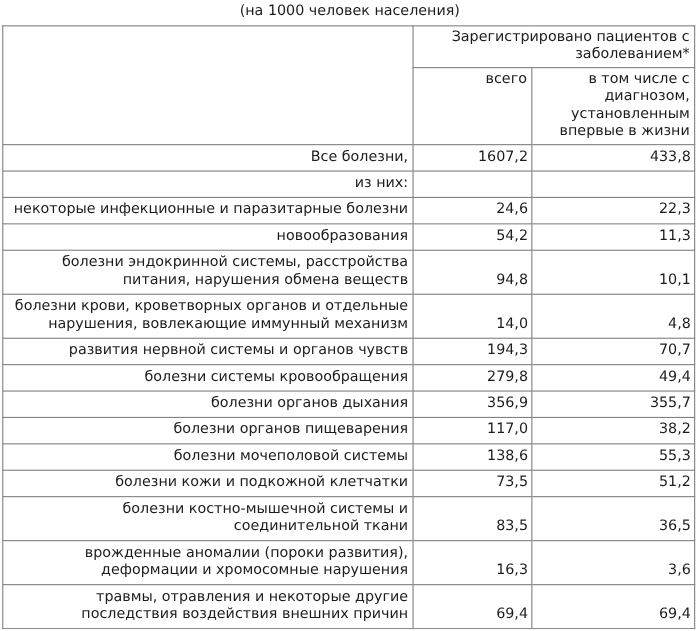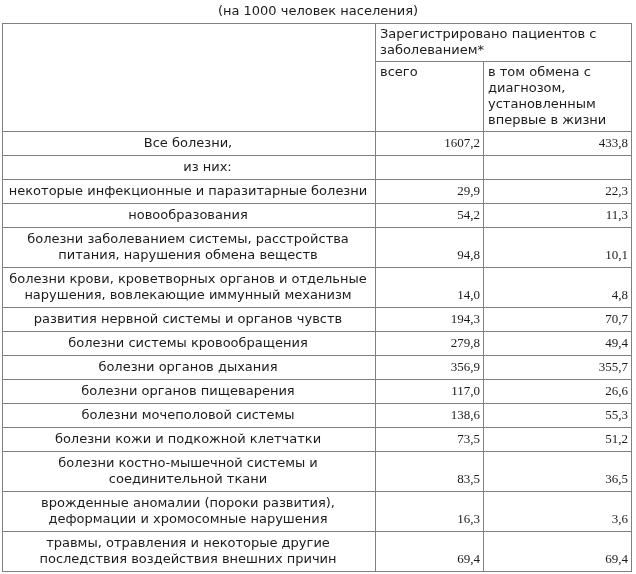--- a/index.html
+++ b/index.html
@@ -24,39 +24,38 @@
     width: 629px;
     margin-left: 2px;
   }
   table.stat td {
     border: 1px solid #808080;
     line-height: 16px;
     overflow: hidden;
   }
   
   td.head {
-    text-align: left;
+    text-align: right;
     vertical-align: top;
     padding: 2px 4px 3px 4px;
   }
   
   td.label {
-    text-align: center;
+    text-align: right;
     vertical-align: bottom;
     padding: 3px 4px 4px 2px;
   }
   td.label.indent {
     padding-left: 41px;
   }
   
   td.num {
     text-align: right;
     vertical-align: bottom;
     padding: 3px 3px 4px 2px;
-    font-family: Liberation Serif, serif;
   }
 </style>
 </head>
 <body>
 
 <div class="page">
   <div class="caption">(на 1000 человек населения)</div>
 
   <table class="stat">
     <colgroup>
@@ -64,46 +63,46 @@
       <col style="width:108px">
       <col style="width:148px">
     </colgroup>
     <thead>
       <tr>
         <td class="head" rowspan="2"></td>
         <td class="head" colspan="2">Зарегистрировано пациентов с заболеванием*</td>
       </tr>
       <tr>
         <td class="head">всего</td>
-        <td class="head">в том обмена с диагнозом, установленным впервые в жизни</td>
+        <td class="head">в том числе с диагнозом, установленным впервые в жизни</td>
       </tr>
     </thead>
     <tbody>
         <tr>
           <td class="label">Все болезни,</td>
           <td class="num">1607,2</td>
           <td class="num">433,8</td>
         </tr>
         <tr>
           <td class="label indent">из них:</td>
           <td class="num"></td>
           <td class="num"></td>
         </tr>
         <tr>
           <td class="label">некоторые инфекционные и паразитарные болезни</td>
-          <td class="num">29,9</td>
+          <td class="num">24,6</td>
           <td class="num">22,3</td>
         </tr>
         <tr>
           <td class="label">новообразования</td>
           <td class="num">54,2</td>
           <td class="num">11,3</td>
         </tr>
         <tr>
-          <td class="label">болезни заболеванием системы, расстройства питания, нарушения обмена веществ</td>
+          <td class="label">болезни эндокринной системы, расстройства питания, нарушения обмена веществ</td>
           <td class="num">94,8</td>
           <td class="num">10,1</td>
         </tr>
         <tr>
           <td class="label">болезни крови, кроветворных органов и отдельные нарушения, вовлекающие иммунный механизм</td>
           <td class="num">14,0</td>
           <td class="num">4,8</td>
         </tr>
         <tr>
           <td class="label">развития нервной системы и органов чувств</td>
@@ -116,21 +115,21 @@
           <td class="num">49,4</td>
         </tr>
         <tr>
           <td class="label">болезни органов дыхания</td>
           <td class="num">356,9</td>
           <td class="num">355,7</td>
         </tr>
         <tr>
           <td class="label">болезни органов пищеварения</td>
           <td class="num">117,0</td>
-          <td class="num">26,6</td>
+          <td class="num">38,2</td>
         </tr>
         <tr>
           <td class="label">болезни мочеполовой системы</td>
           <td class="num">138,6</td>
           <td class="num">55,3</td>
         </tr>
         <tr>
           <td class="label">болезни кожи и подкожной клетчатки</td>
           <td class="num">73,5</td>
           <td class="num">51,2</td>

